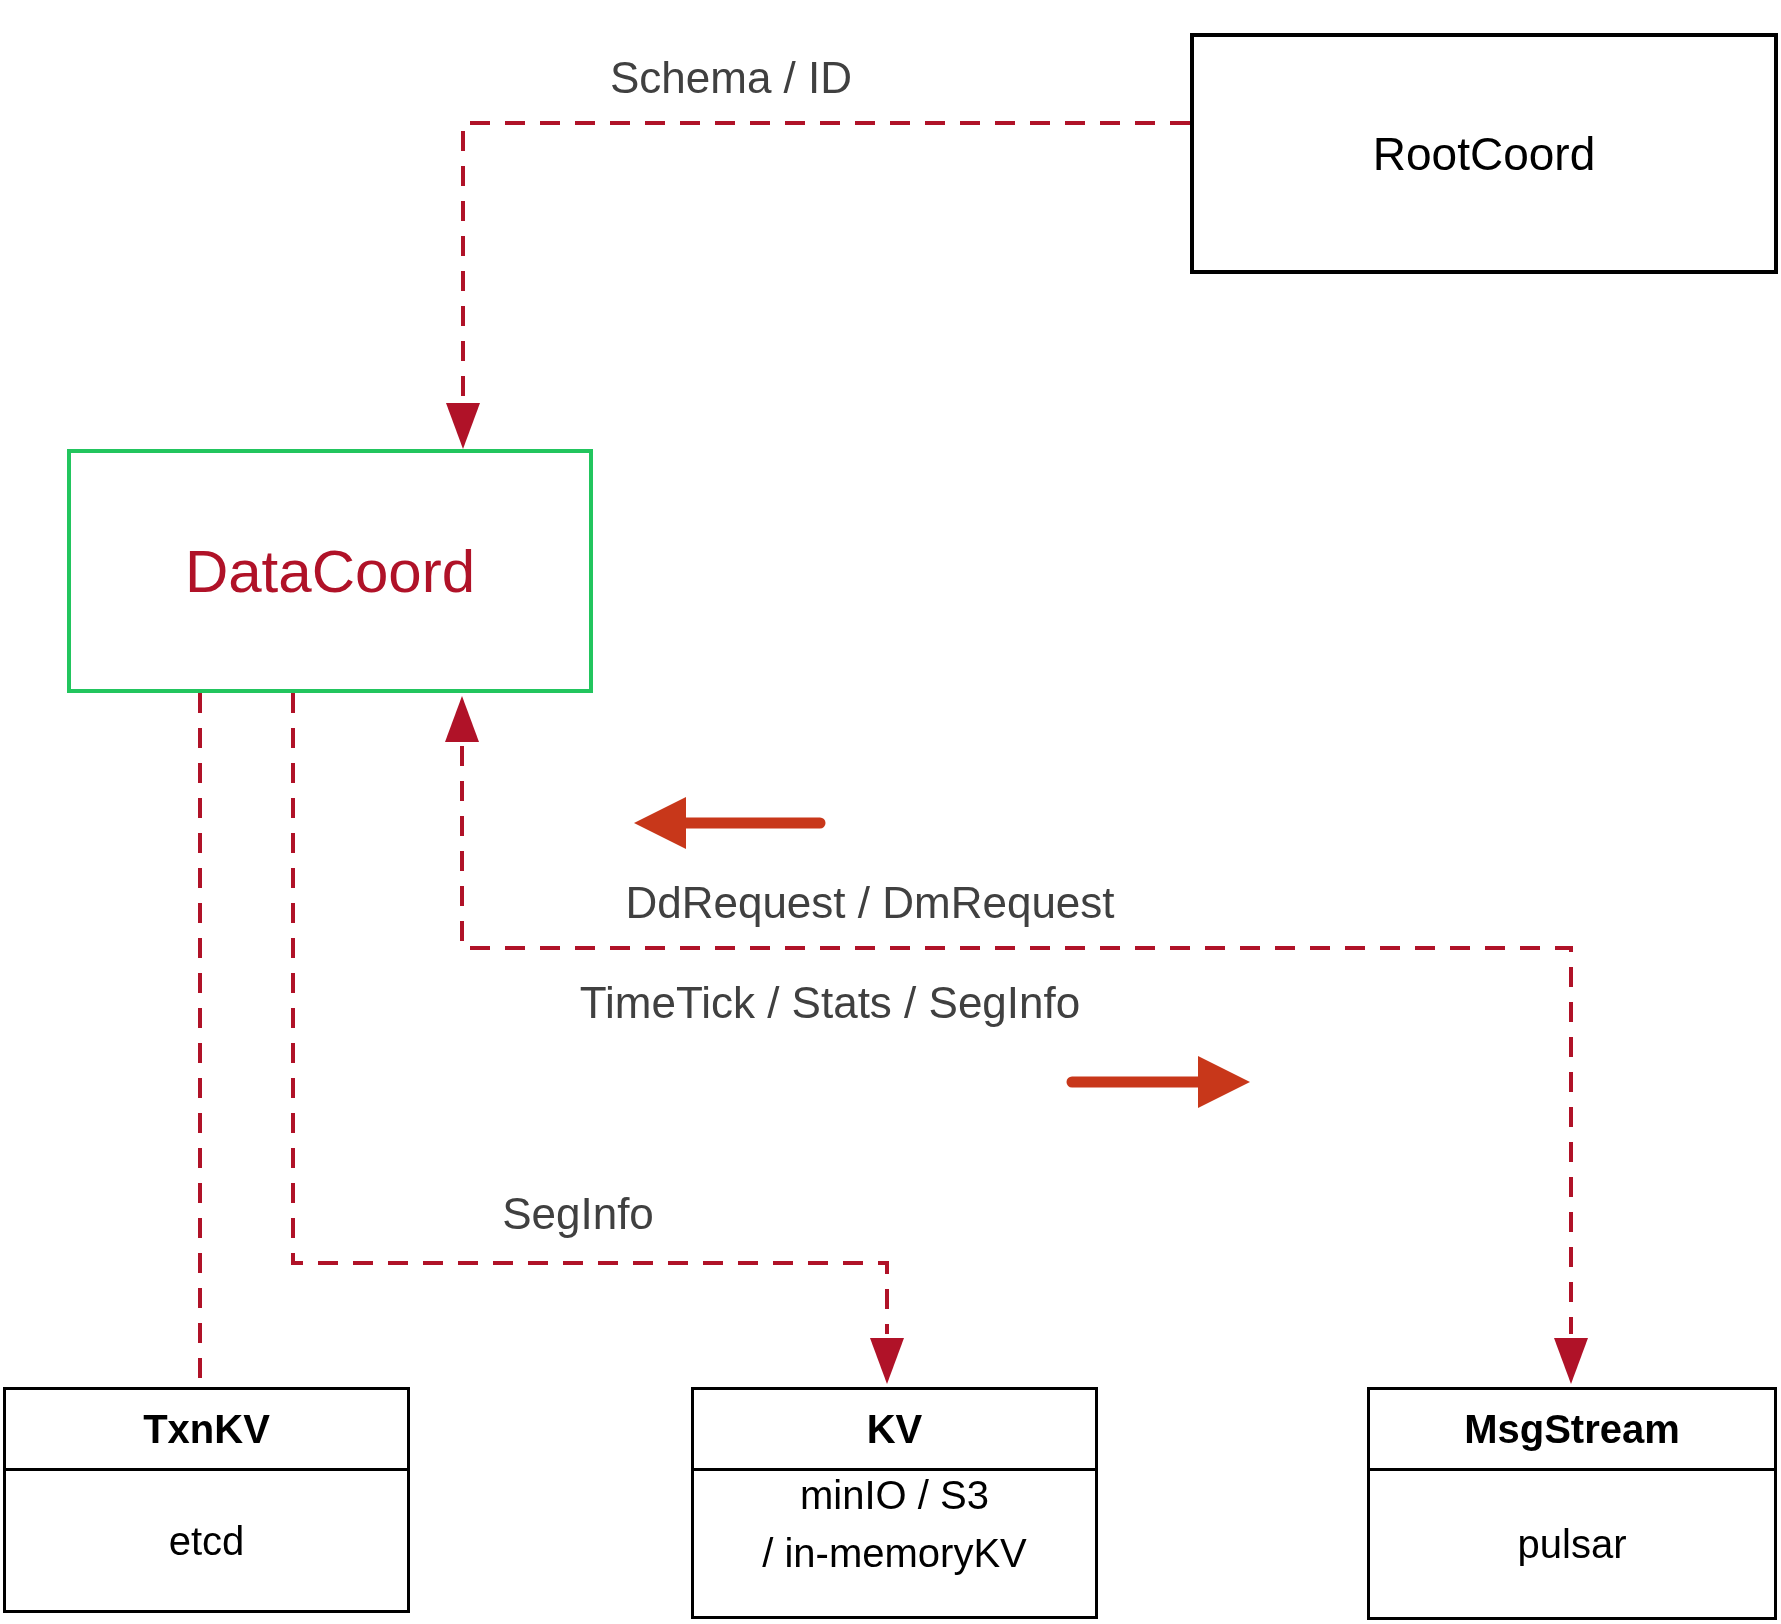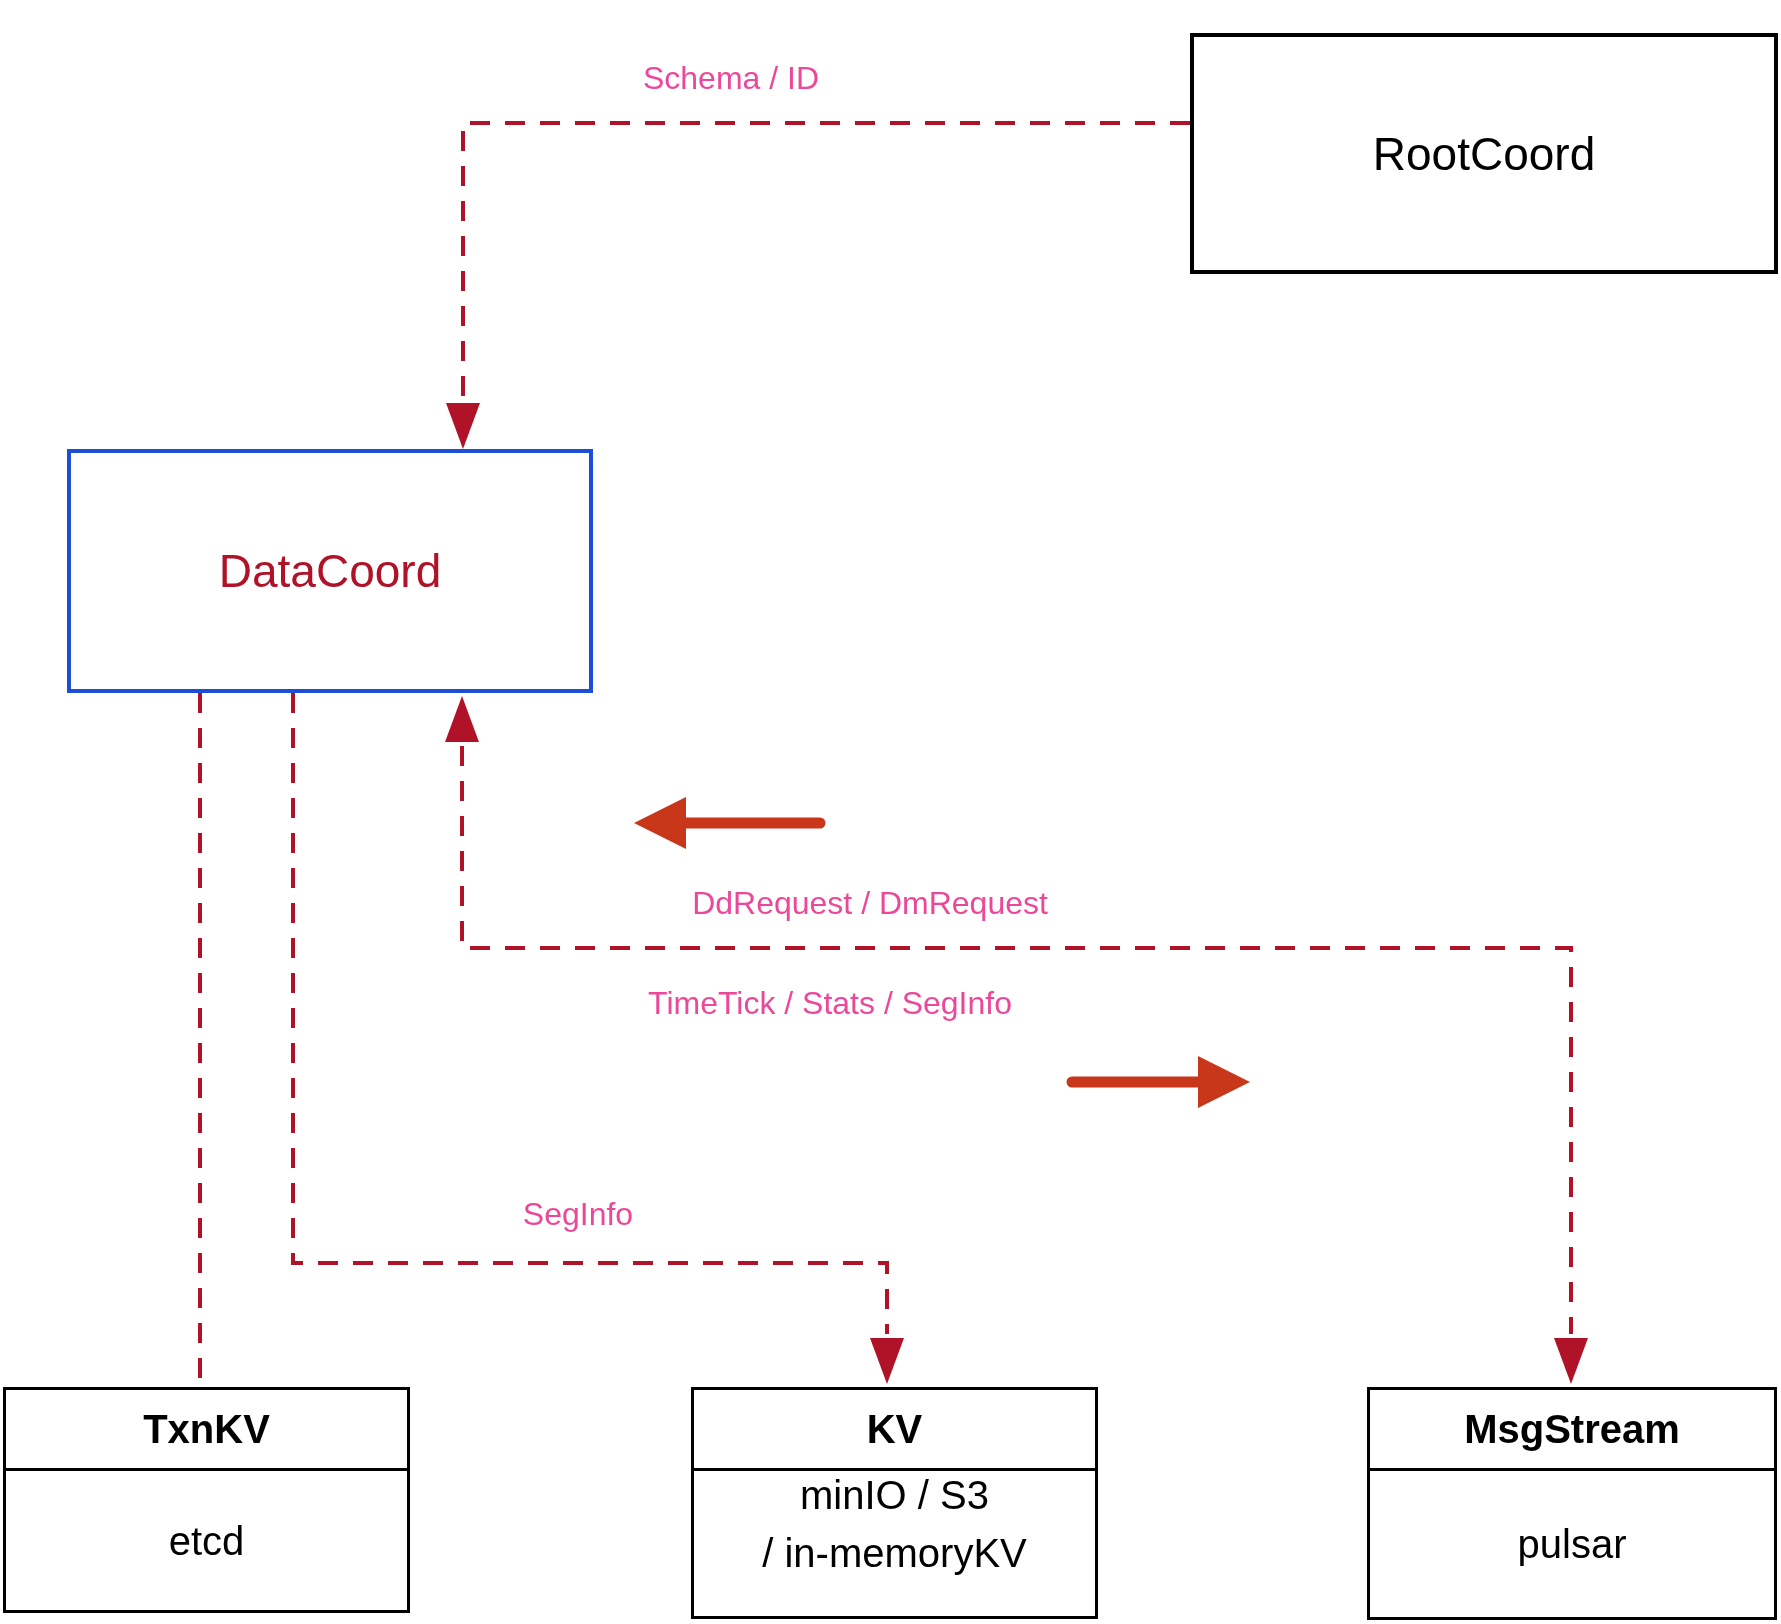--- a/index.html
+++ b/index.html
@@ -49,23 +49,23 @@
     display: flex;
     align-items: center;
     justify-content: center;
   }
   .node.black {
     border: 4px solid #000000;
     color: #000000;
     font-size: 46px;
   }
   .node.red {
-    border: 4px solid #1d4ed8;
+    border: 4px solid #22c55e;
     color: #B01228;
-    font-size: 46px;
+    font-size: 60px;
   }
   .record {
     position: absolute;
     background: #ffffff;
     box-sizing: border-box;
     border: 3px solid #000000;
     color: #000000;
   }
   .record .hdr {
     box-sizing: border-box;
@@ -84,22 +84,22 @@
     flex-direction: column;
     align-items: center;
     justify-content: center;
     font-size: 40px;
     line-height: 58px;
   }
   .edge-label {
     position: absolute;
     transform: translate(-50%, -50%);
     white-space: nowrap;
-    color: #ec4899;
-    font-size: 32px;
+    color: #404040;
+    font-size: 44px;
   }
 </style>
 </head>
 <body>
 
 <div class="canvas">
 
   <svg class="wires" viewBox="0 0 1781 1624" aria-hidden="true">
 
     <g>

